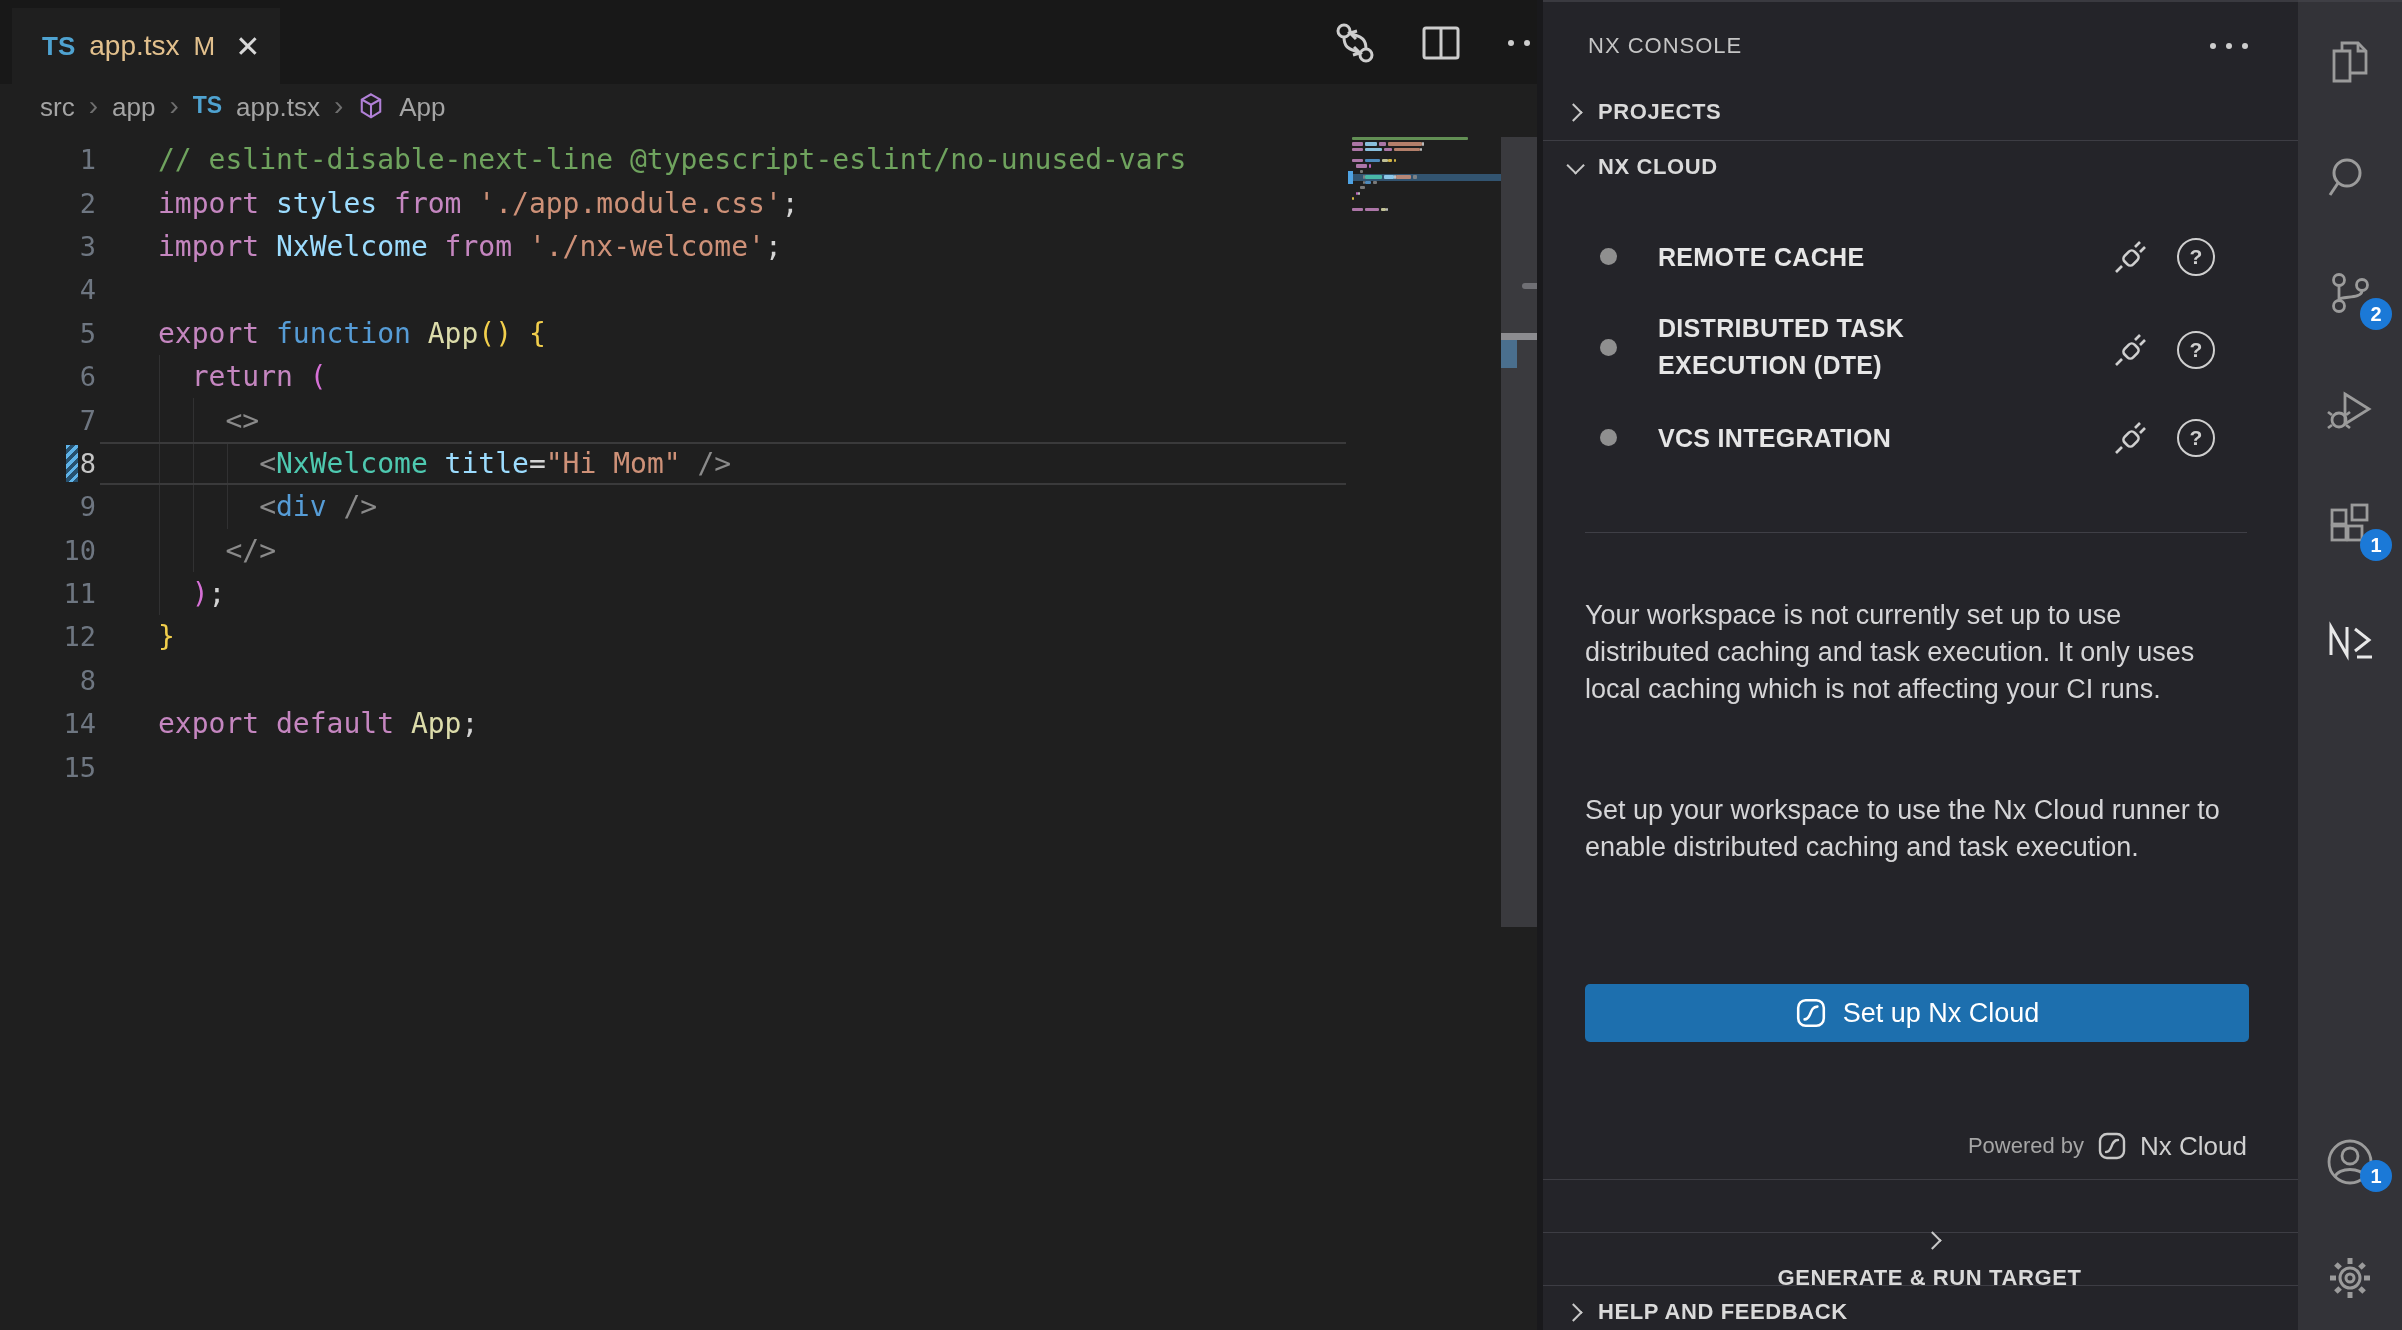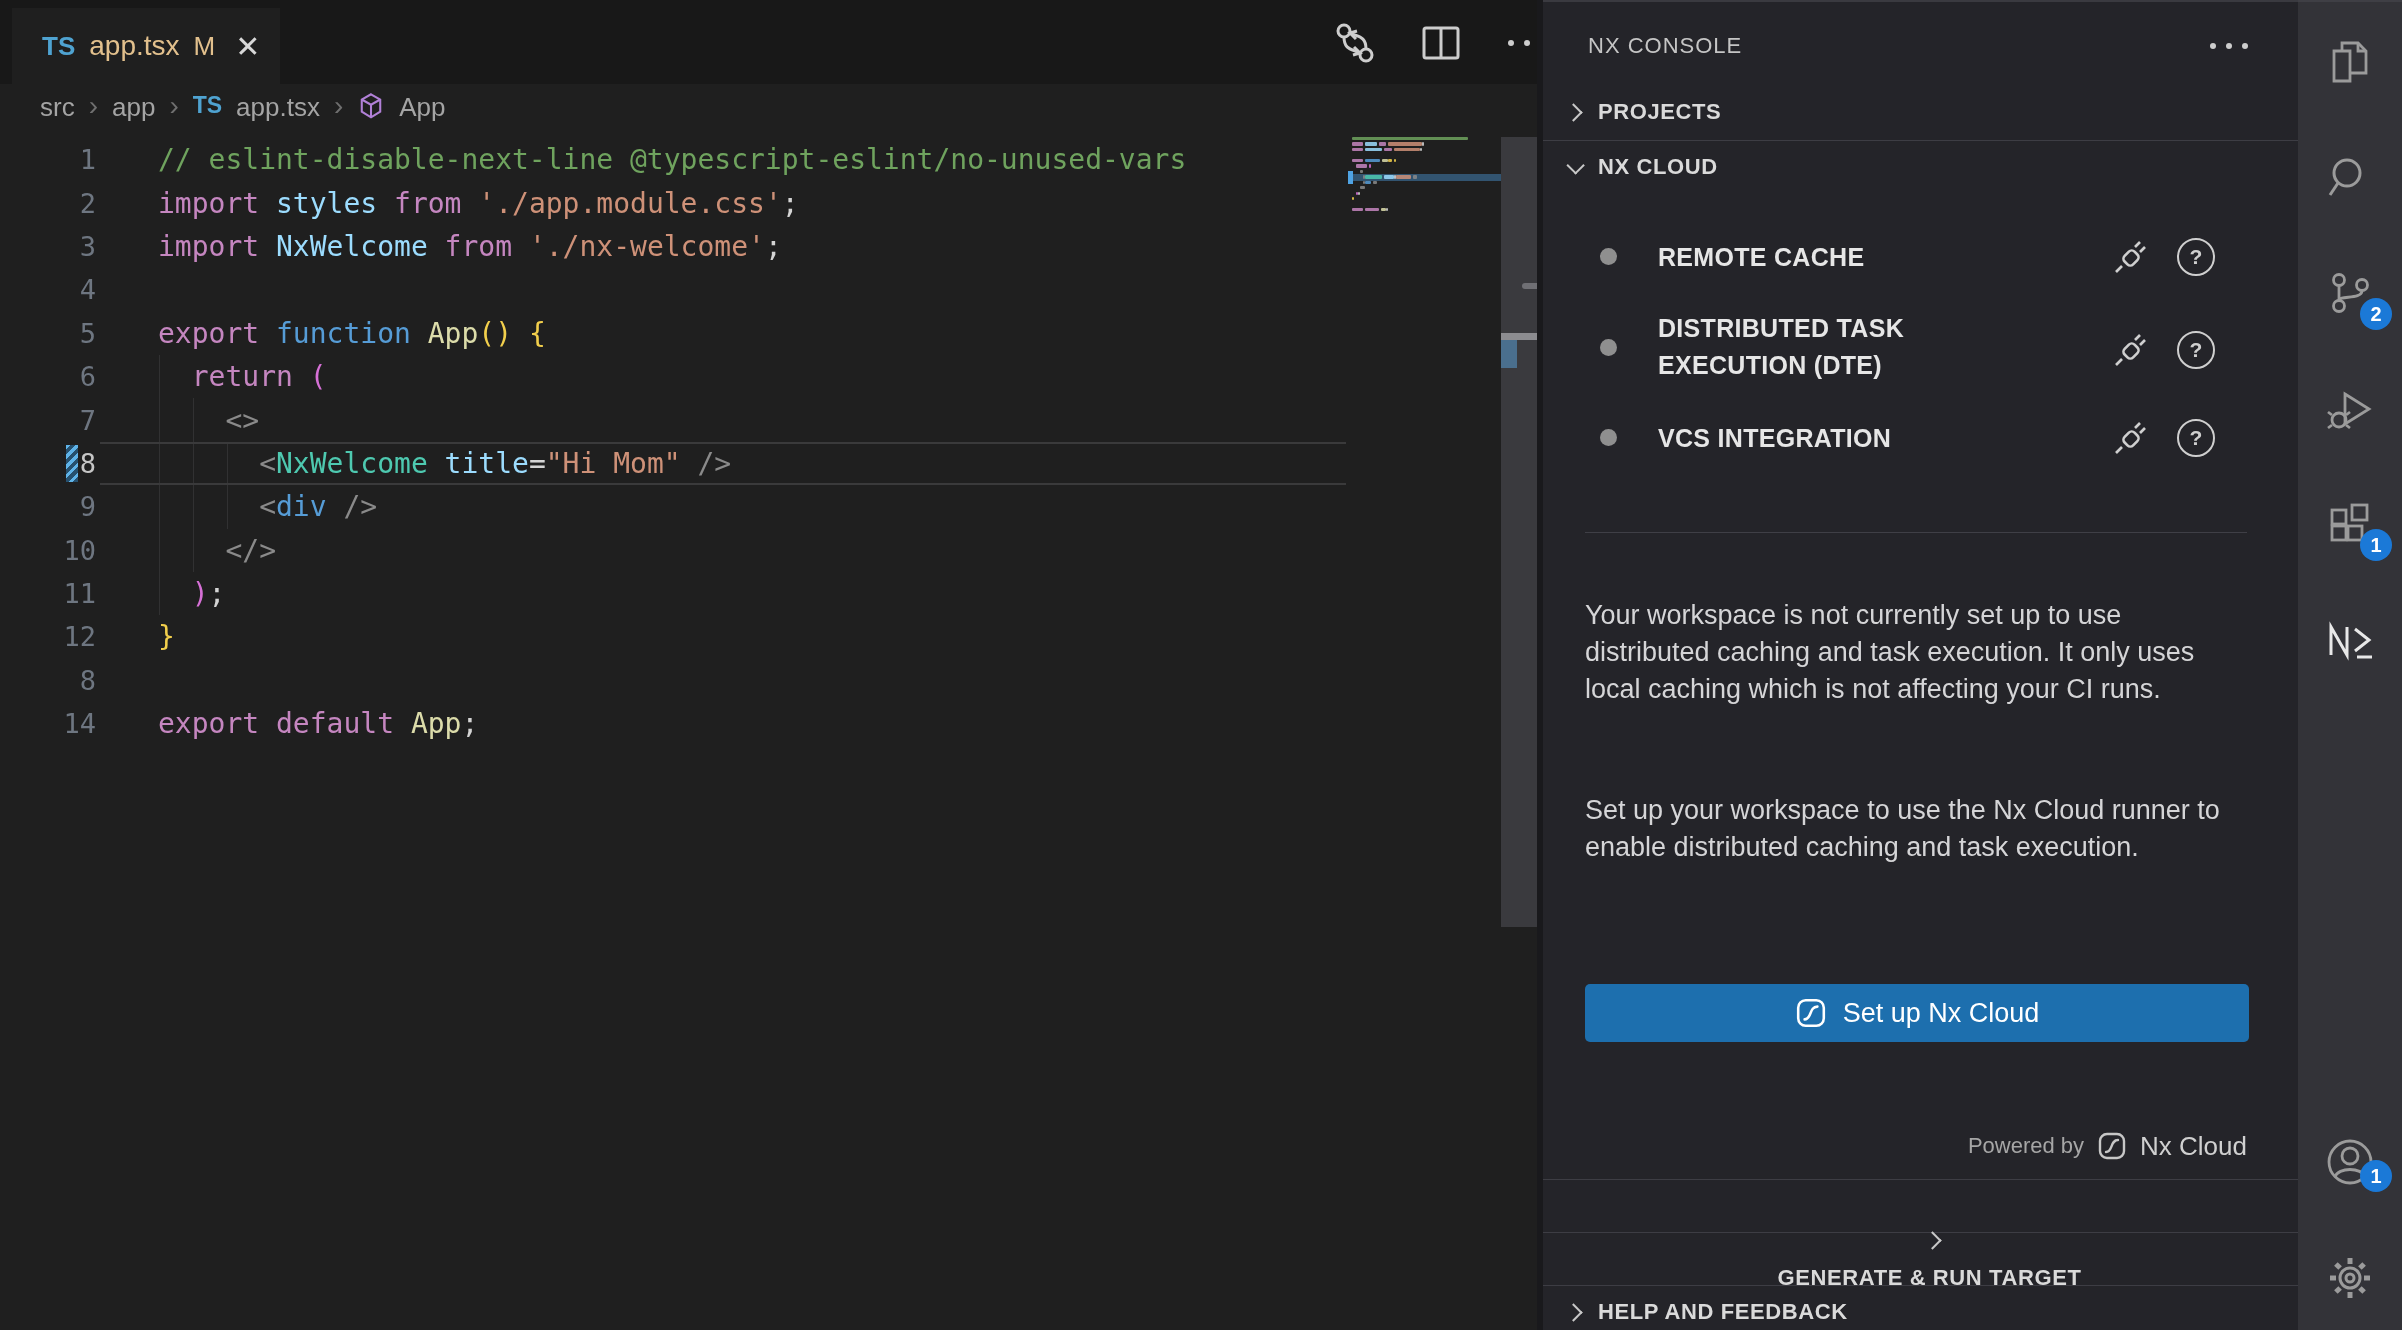--- a/index.html
+++ b/index.html
@@ -200,20 +200,24 @@
           <span class="ln">12</span>
           <pre class="codeline"><span style="color: rgb(242, 207, 76);">}</span></pre>
         </div>
         <div class="code-row">
           <span class="ln">8</span>
           <pre class="codeline"></pre>
         </div>
         <div class="code-row">
           <span class="ln">14</span>
           <pre class="codeline"><span style="color: rgb(197, 134, 192);">export</span><span style="color: rgb(212, 212, 212);"> </span><span style="color: rgb(197, 134, 192);">default</span><span style="color: rgb(212, 212, 212);"> </span><span style="color: rgb(220, 220, 170);">App</span><span style="color: rgb(212, 212, 212);">;</span></pre>
+        </div>
+        <div class="code-row">
+          <span class="ln">15</span>
+          <pre class="codeline"></pre>
         </div>
       </div>
 
     <div class="abs minimap" id="minimap">
         <div class="mm-bar" style="left: 4px; top: 0px; width: 115.9px; background: rgb(111, 163, 94);"></div>
         <div class="mm-bar" style="left: 4px; top: 5.45px; width: 11.4px; background: rgb(197, 134, 192);"></div>
         <div class="mm-bar" style="left: 17.3px; top: 5.45px; width: 11.4px; background: rgb(156, 220, 254);"></div>
         <div class="mm-bar" style="left: 30.6px; top: 5.45px; width: 7.6px; background: rgb(197, 134, 192);"></div>
         <div class="mm-bar" style="left: 40.1px; top: 5.45px; width: 34.2px; background: rgb(206, 145, 120);"></div>
         <div class="mm-bar" style="left: 74.3px; top: 5.45px; width: 1.9px; background: rgb(212, 212, 212);"></div>

